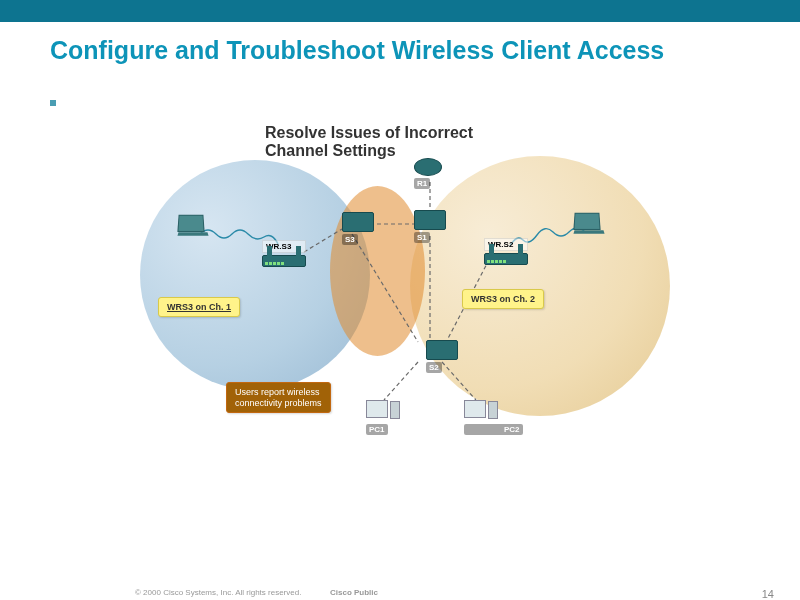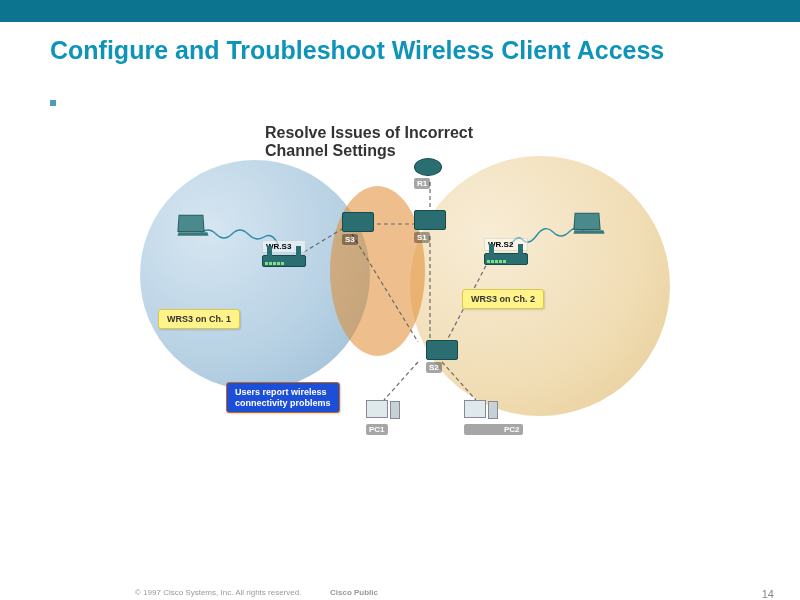--- a/index.html
+++ b/index.html
@@ -25,21 +25,21 @@
 .pc { position: absolute; }
 .pc-mon { width: 22px; height: 18px; background: #dfe9ec; border: 1px solid #889; }
 .pc-box { width: 10px; height: 18px; background: #c7d2d6; border: 1px solid #889; position: absolute; left: 24px; top: 1px; }
 .wrs { position: absolute; }
 .wrs-body { width: 44px; height: 12px; background: #2a6e72; border: 1px solid #174a4e; border-radius: 2px; position: relative; }
 .wrs-lights { position: absolute; bottom: 1px; left: 2px; display: flex; gap: 1px; }
 .wrs-lights span { width: 3px; height: 3px; background: #7fe07f; display: block; }
 .wrs-ant { position: absolute; width: 5px; height: 10px; background: #2a6e72; top: -10px; }
 .wrs-label-box { font-size: 8px; font-weight: bold; background: rgba(255,255,255,0.5); padding: 1px 3px; border: 1px solid rgba(0,0,0,0.1); margin-bottom: 2px; }
 .tag { position: absolute; background: #fff38a; border: 1px solid #d9c94a; border-radius: 3px; padding: 4px 8px; font-size: 9px; font-weight: bold; color: #333; box-shadow: 1px 1px 2px rgba(0,0,0,0.15); }
-.tag-orange { background: #1d4ed8; border-color: #c26810; color: #fff; font-weight: bold; line-height: 1.2; }
+.tag-orange { background: #a16207; border-color: #c26810; color: #fff; font-weight: normal; line-height: 1.2; }
 svg.links { position: absolute; left: 0; top: 0; width: 540px; height: 320px; pointer-events: none; }
 .wavy { stroke: #2a8aa8; stroke-width: 1.4; fill: none; }
 .dashed { stroke: #6a6a6a; stroke-width: 1.2; stroke-dasharray: 4 3; fill: none; }
 .footer { position: absolute; bottom: 12px; left: 0; width: 100%; font-size: 8px; color: #999; }
 .footer-copy { position: absolute; left: 135px; }
 .footer-pub { position: absolute; left: 330px; font-weight: bold; }
 .footer-page { position: absolute; right: 26px; font-size: 11px; color: #888; }
 </style>
 </head>
 <body>
@@ -135,29 +135,29 @@
     <div class="pc-mon"></div>
     <div class="pc-box"></div>
     <div class="dev-label" style="margin-top:2px;">PC1</div>
   </div>
   <div class="pc" style="left:334px; top:276px;">
     <div class="pc-mon"></div>
     <div class="pc-box"></div>
     <div class="dev-label" style="margin-top:2px;padding-left:40px;">PC2</div>
   </div>
 
-  <div class="tag" style="left:28px; top:185px;">
+  <div class="tag" style="left:28px; top:173px;text-decoration:underline;">
     <span>WRS3 on Ch. 1</span>
   </div>
   <div class="tag" style="left:332px; top:165px;">
     <span>WRS3 on Ch. 2</span>
   </div>
   <div class="tag tag-orange" style="left:96px; top:258px;">
     <span>Users report wireless</span><br>
     <span>connectivity problems</span>
   </div>
 </div>
 
 <div class="footer">
-  <span class="footer-copy">© 1997 Cisco Systems, Inc. All rights reserved.</span>
+  <span class="footer-copy">© 2000 Cisco Systems, Inc. All rights reserved.</span>
   <span class="footer-pub">Cisco Public</span>
   <span class="footer-page">14</span>
 </div>
 
 </body></html>

